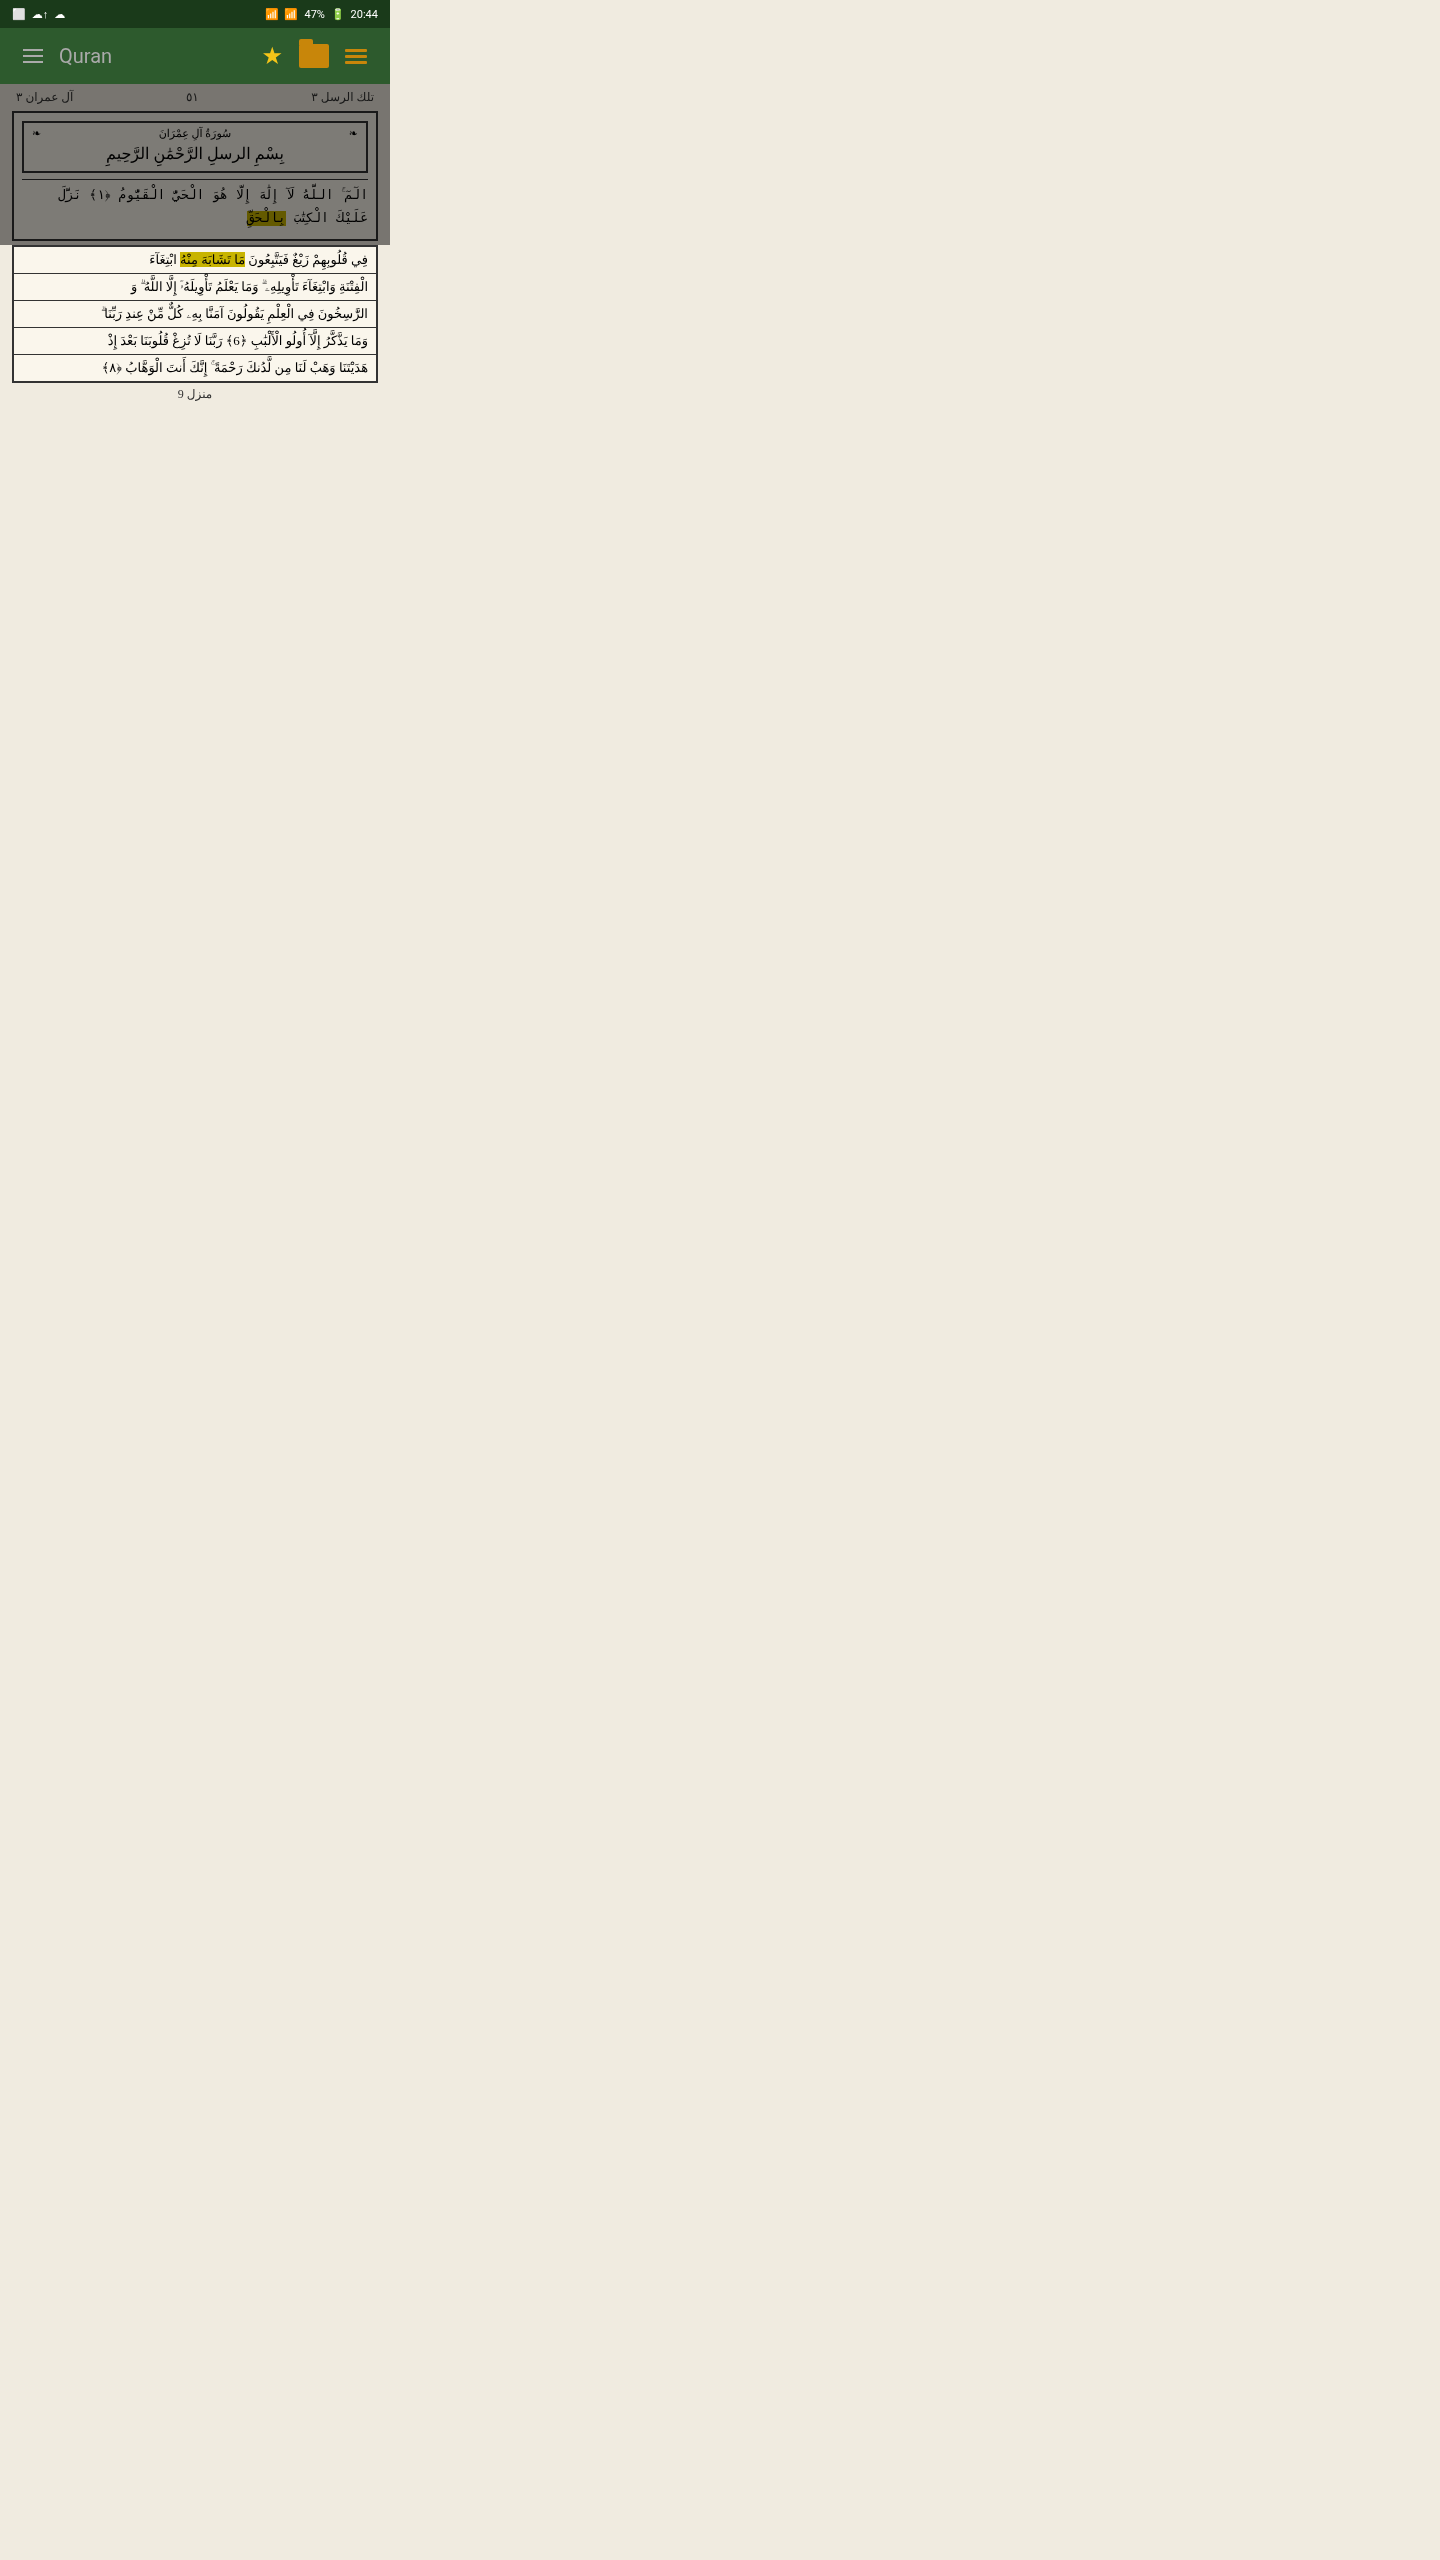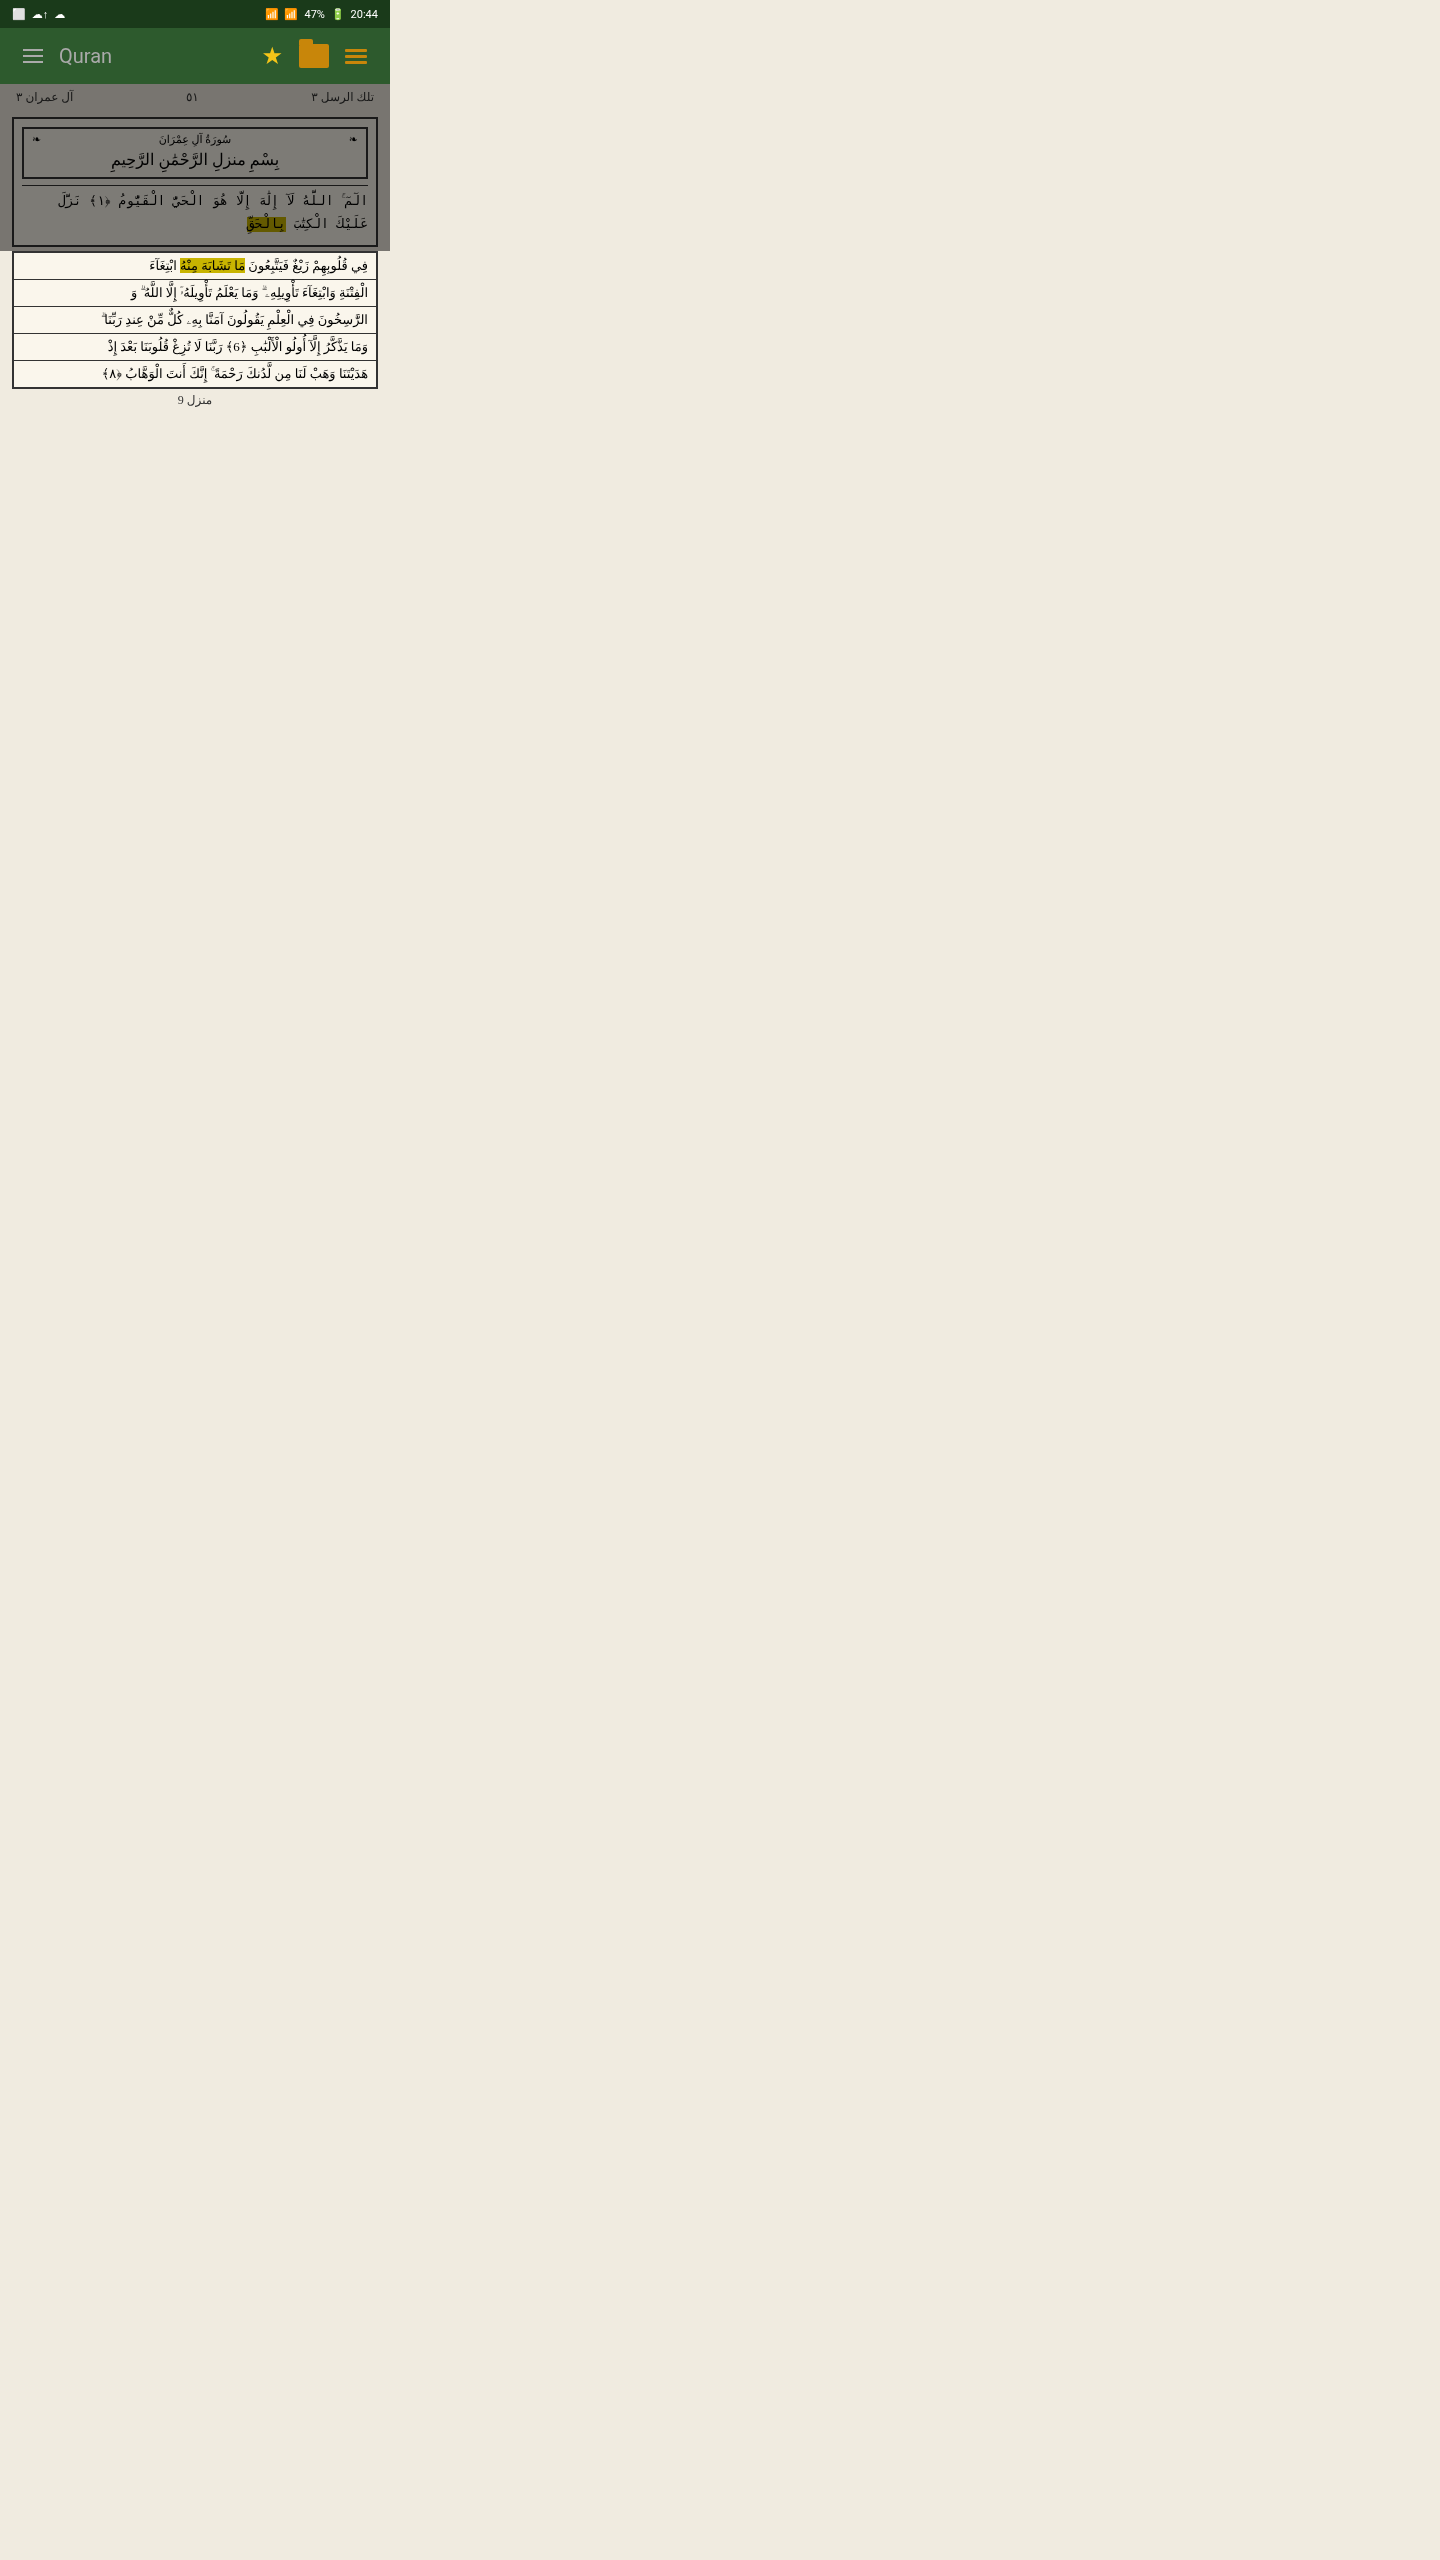--- a/index.html
+++ b/index.html
@@ -112,21 +112,21 @@
     
     .quran-area {
       background: #f0ebe0;
       position: relative;
       overflow: hidden;
     }
 
     .page-labels {
       display: flex;
       justify-content: space-between;
-      padding: 6px 16px 12px;
+      padding: 6px 16px 6px;
       font-size: 12px;
       color: #333;
       font-family: serif;
     }
 
     .quran-page {
       margin: 0 12px 4px;
       border: 2px solid #333;
       background: #faf6ec;
       padding: 8px;
@@ -259,21 +259,21 @@
     <span>تلك الرسل ٣</span>
   </div>
 
   <div class="quran-page">
     <div class="quran-header">
       <div style="display:flex;justify-content:space-between;font-size:11px;font-family:serif;margin-bottom:2px;">
         <span>❧</span>
         <span>سُورَةُ آلِ عِمْرَانَ</span>
         <span>❧</span>
       </div>
-      <div class="bismillah">بِسْمِ منزلِ الرَّحْمَٰنِ الرَّحِيمِ</div>
+      <div class="bismillah">بِسْمِ الرسلِ الرَّحْمَٰنِ الرَّحِيمِ</div>
     </div>
     <div class="quran-ayah">
       <span>الٓمٓ ۚ اللَّهُ لَآ إِلَٰهَ إِلَّا هُوَ الْحَيُّ الْقَيُّومُ ﴿١﴾ نَزَّلَ عَلَيْكَ الْكِتَٰبَ </span><span class="highlighted">بِالْحَقِّ</span>
     </div>
   </div>
 
   <div class="dialog-overlay">
     
   </div>
 </div>

